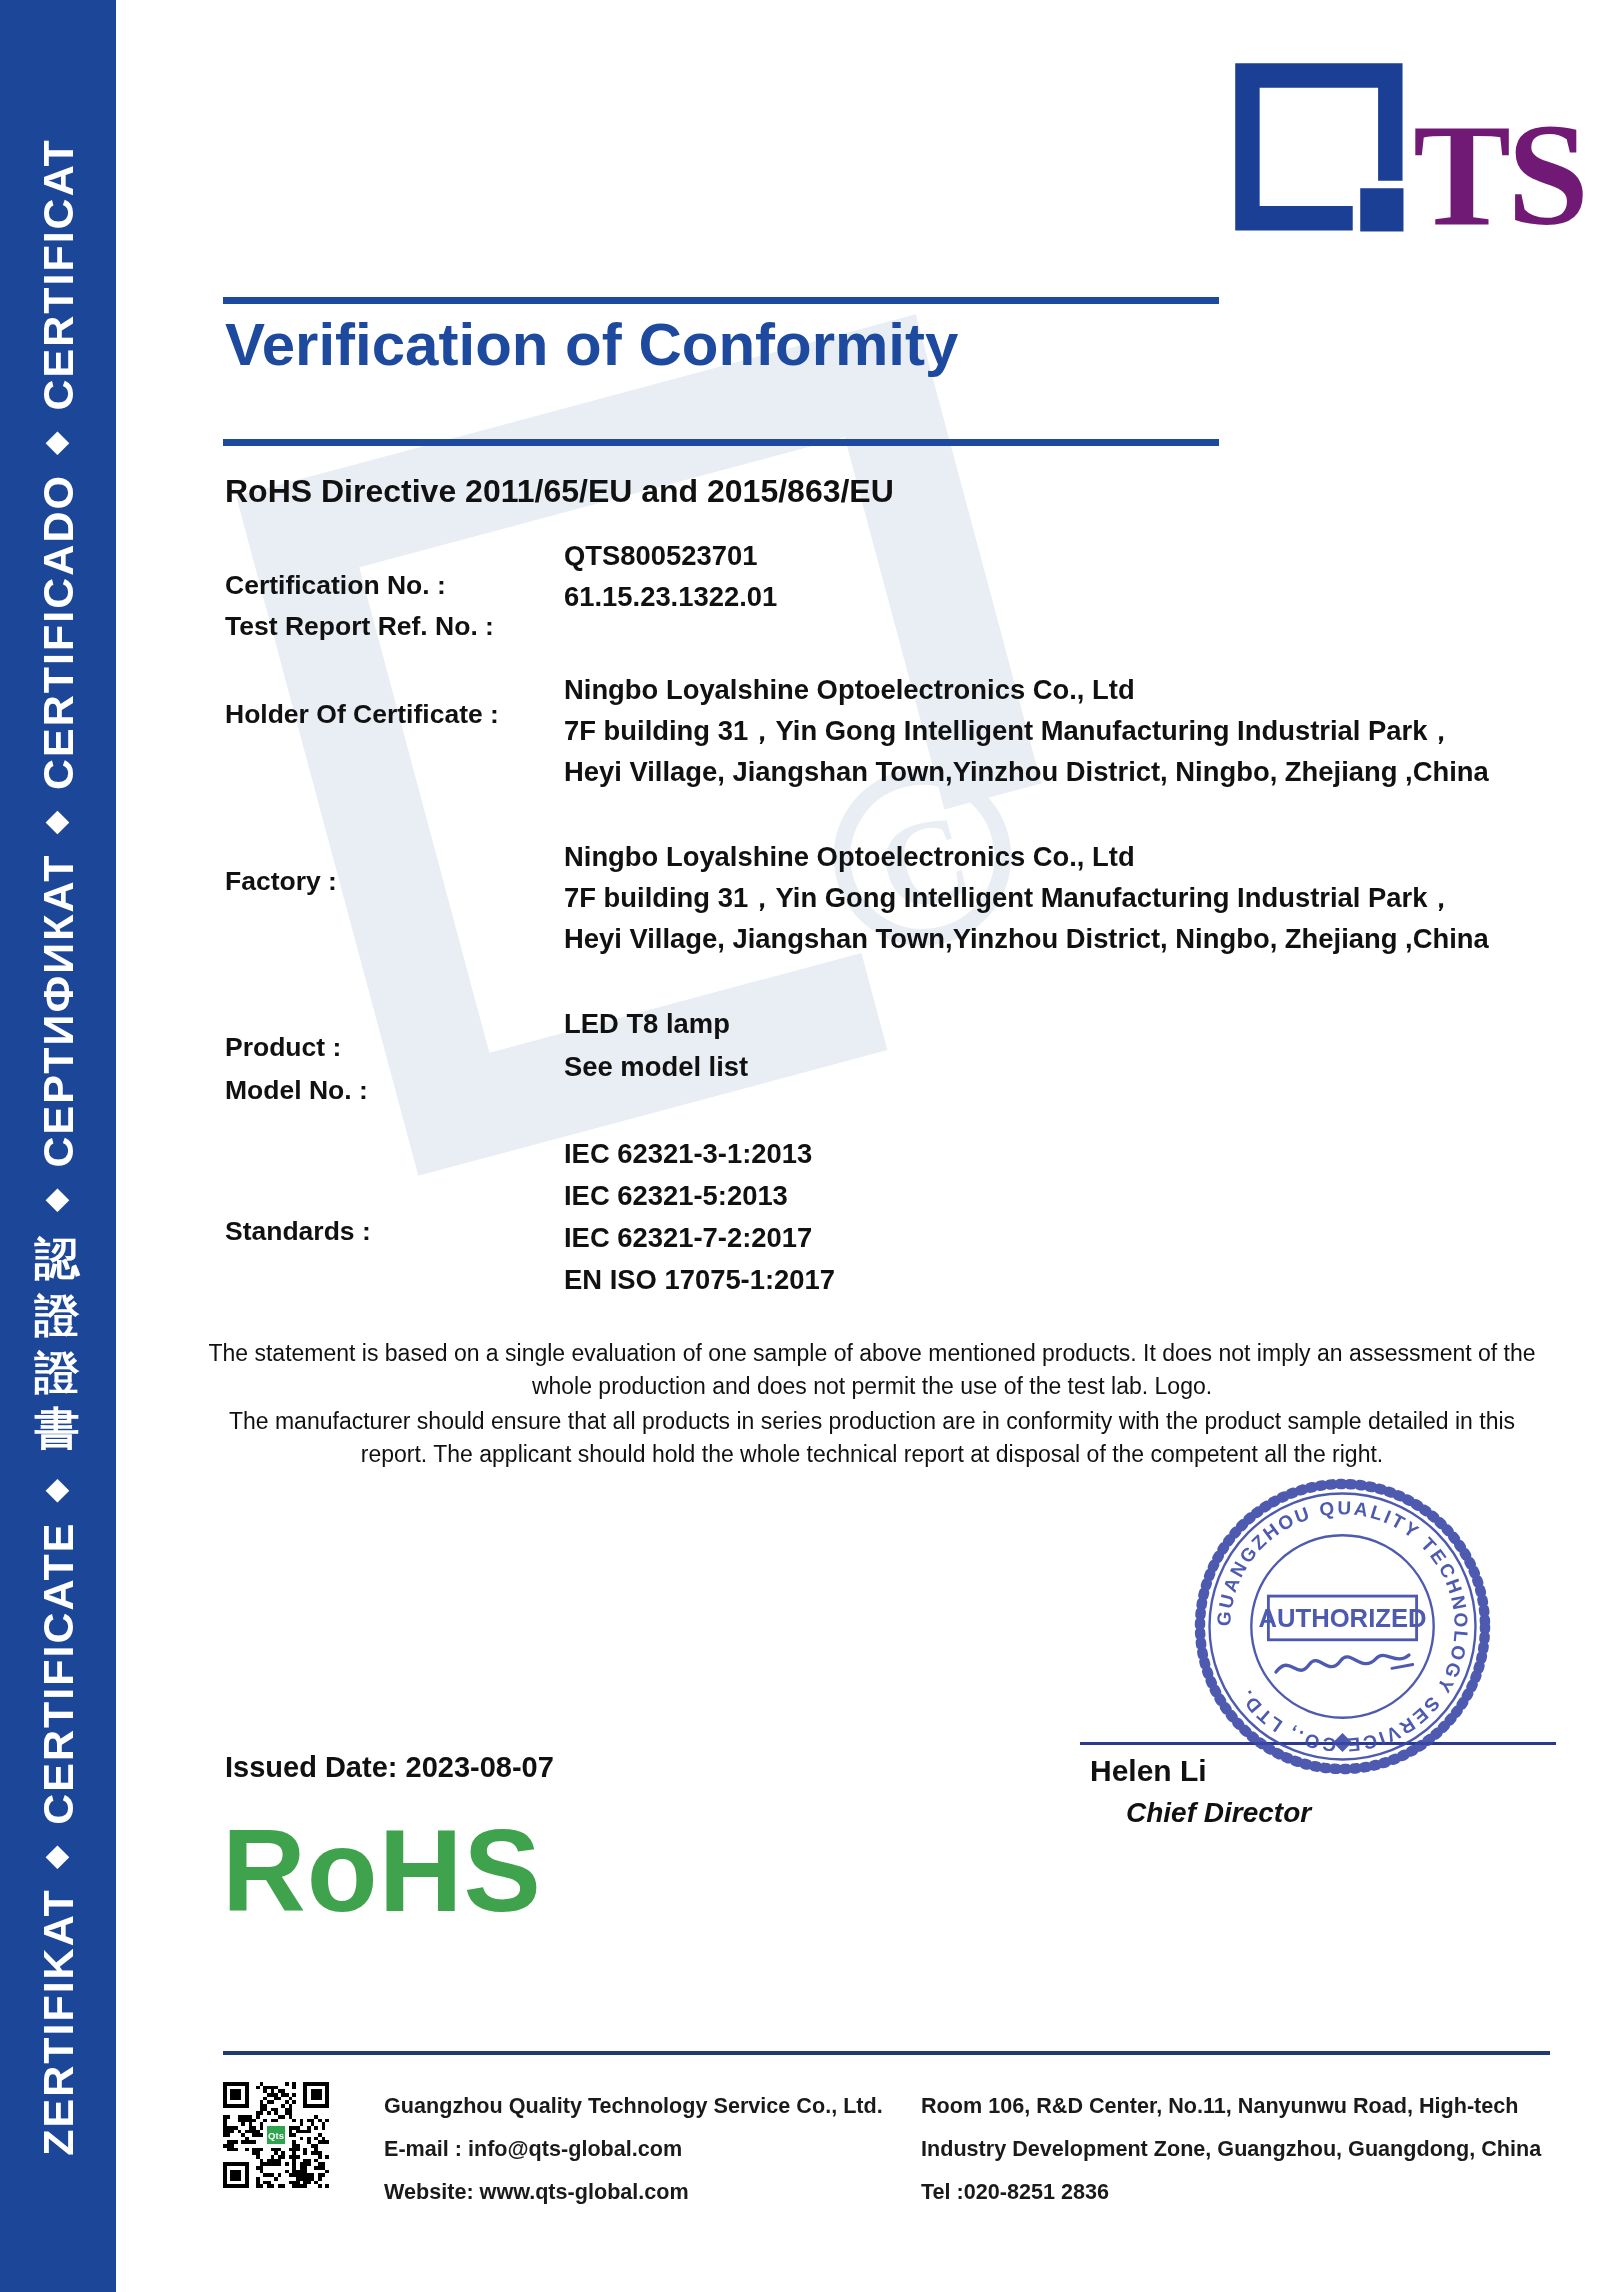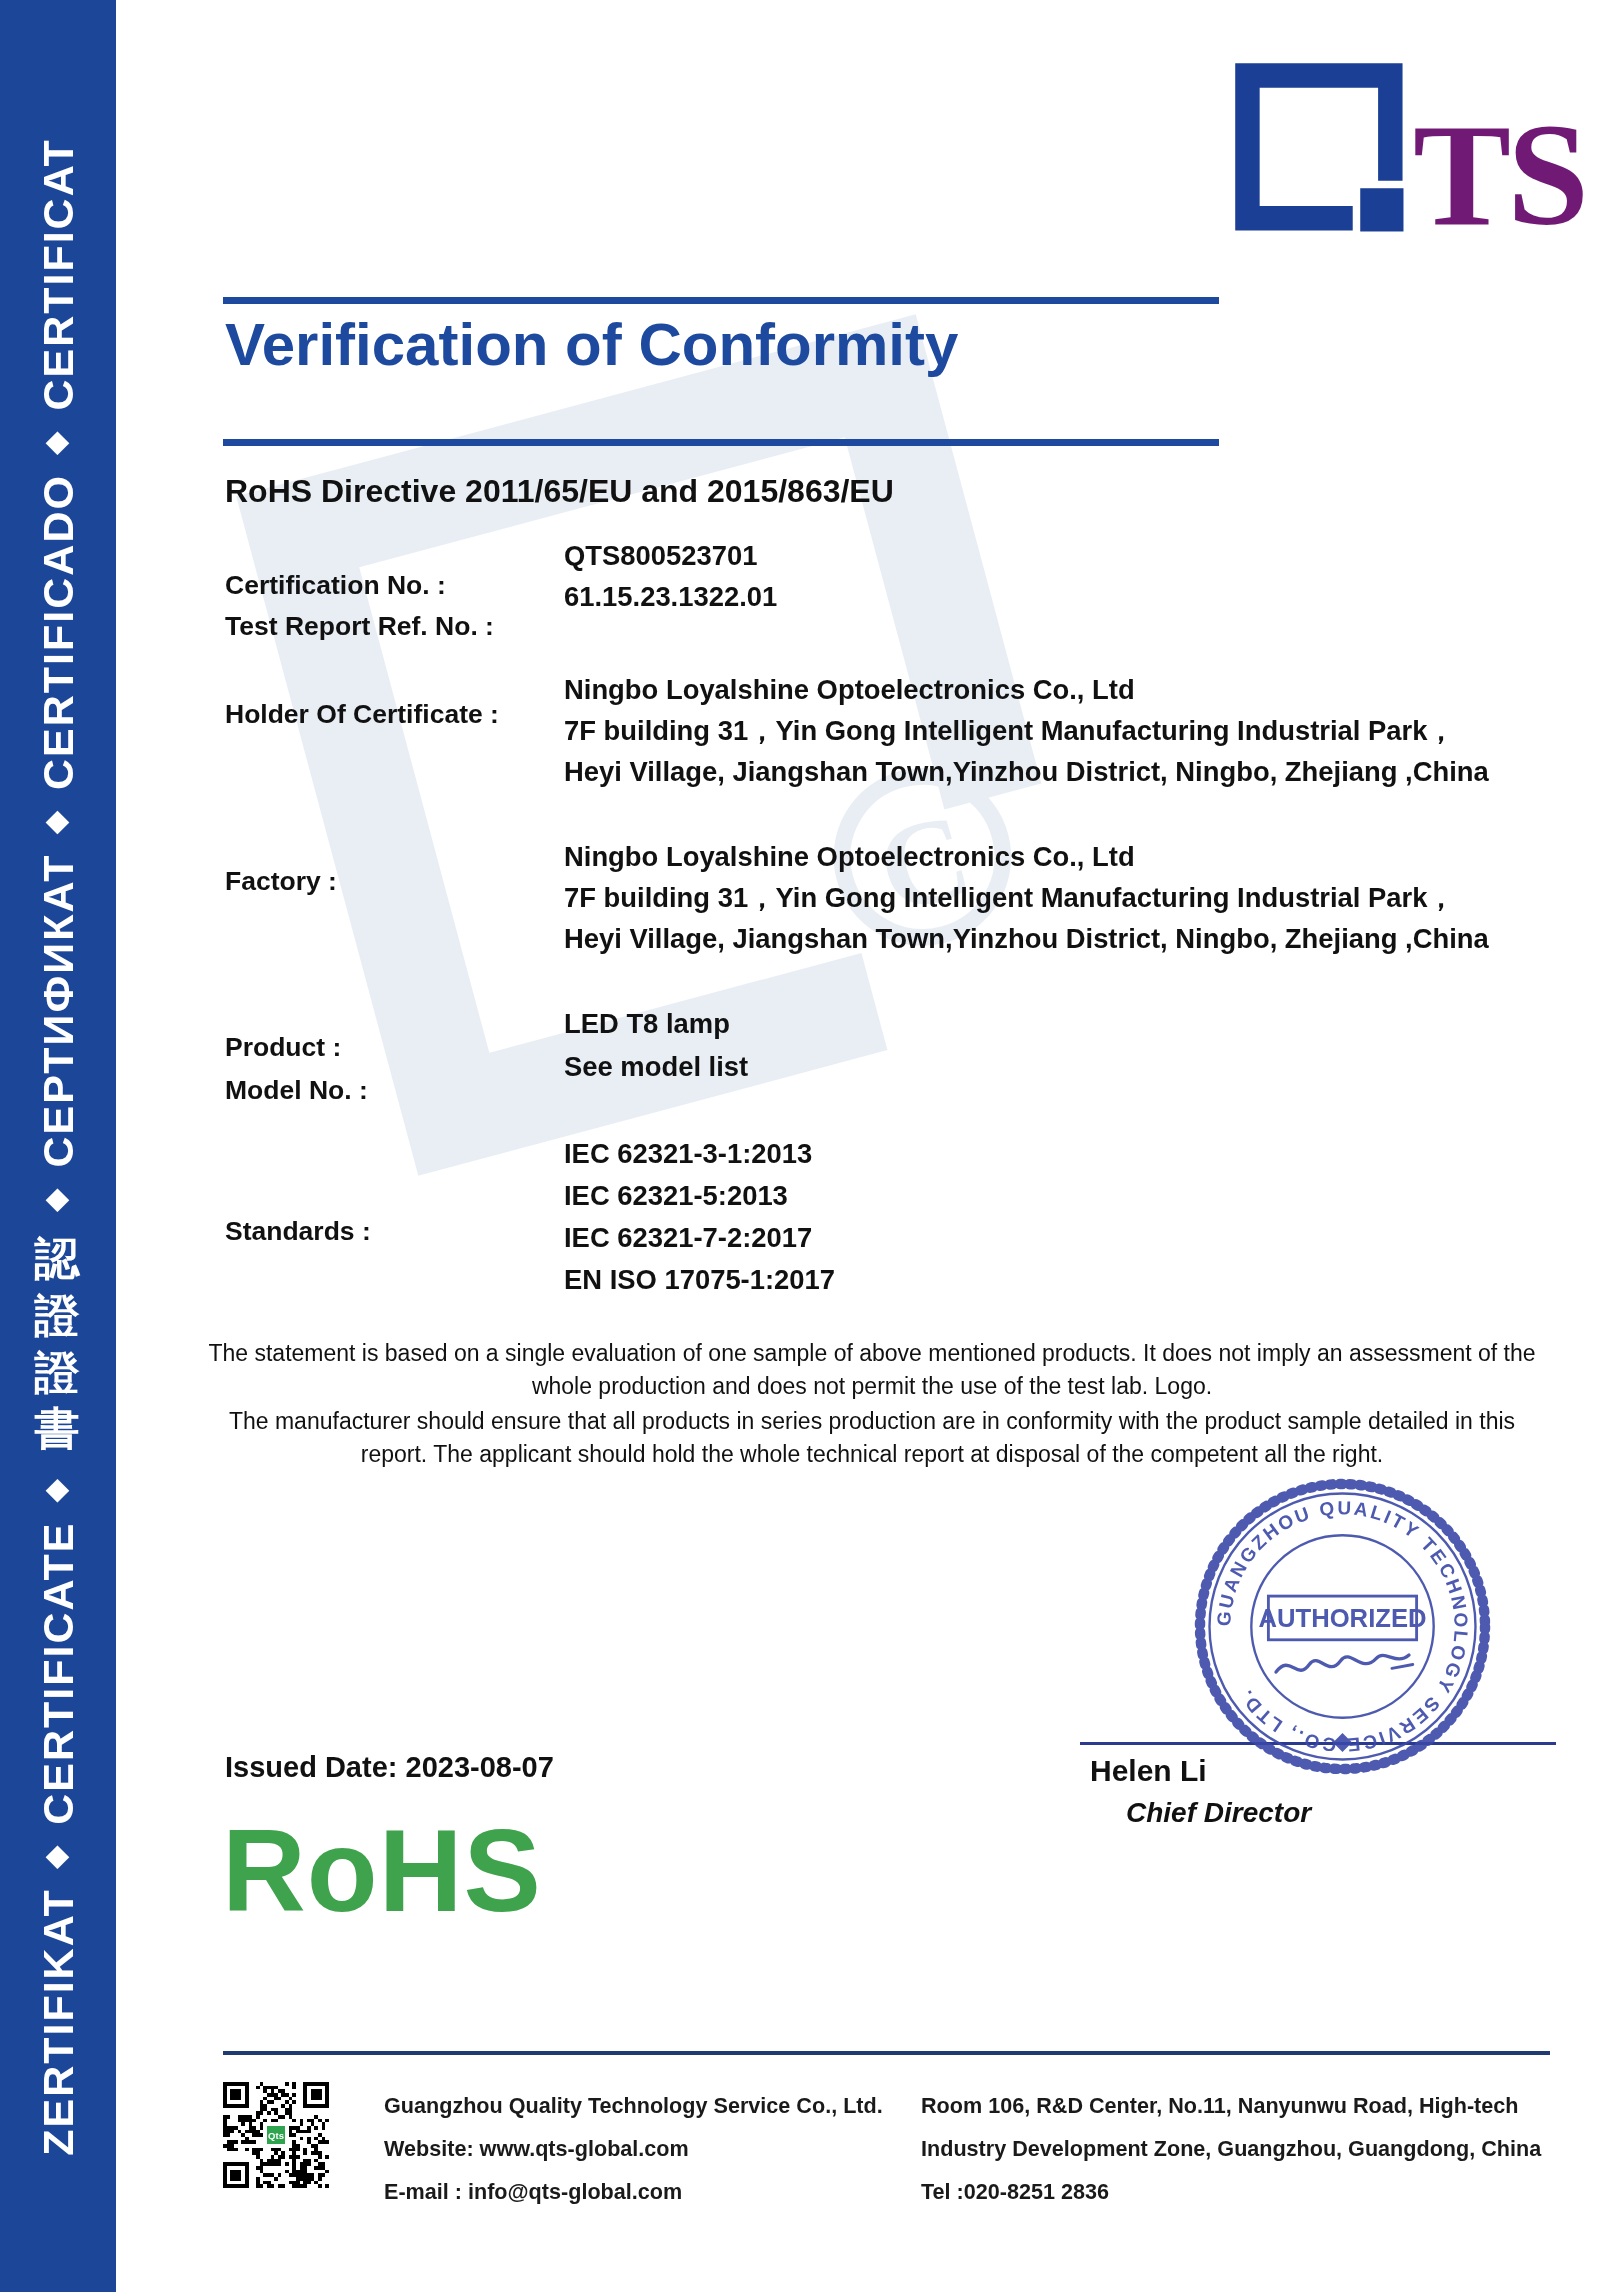--- a/index.html
+++ b/index.html
@@ -428,22 +428,22 @@
         <rect x="21" y="28" width="1" height="1"></rect>
         <rect x="22" y="28" width="1" height="1"></rect>
         <rect x="26" y="28" width="1" height="1"></rect>
         <rect x="28" y="28" width="1" height="1"></rect>
       </g>
     <rect x="12" y="12" width="5" height="5" fill="#2ea44f"></rect>
     <text x="14.5" y="15.6" text-anchor="middle" font-size="2.6" font-weight="bold" fill="#ffffff">Qts</text>
   </svg>
   <div class="footer-col footer-col1">
     <div>Guangzhou Quality Technology Service Co., Ltd.</div>
+    <div>E-mail : info@qts-global.com</div>
     <div>Website: www.qts-global.com</div>
-    <div>E-mail : info@qts-global.com</div>
   </div>
   <div class="footer-col footer-col2">
     <div>Room 106, R&amp;D Center, No.11, Nanyunwu Road, High-tech</div>
     <div>Industry Development Zone, Guangzhou, Guangdong, China</div>
     <div>Tel :020-8251 2836</div>
   </div>
 
 </div>
 
 

